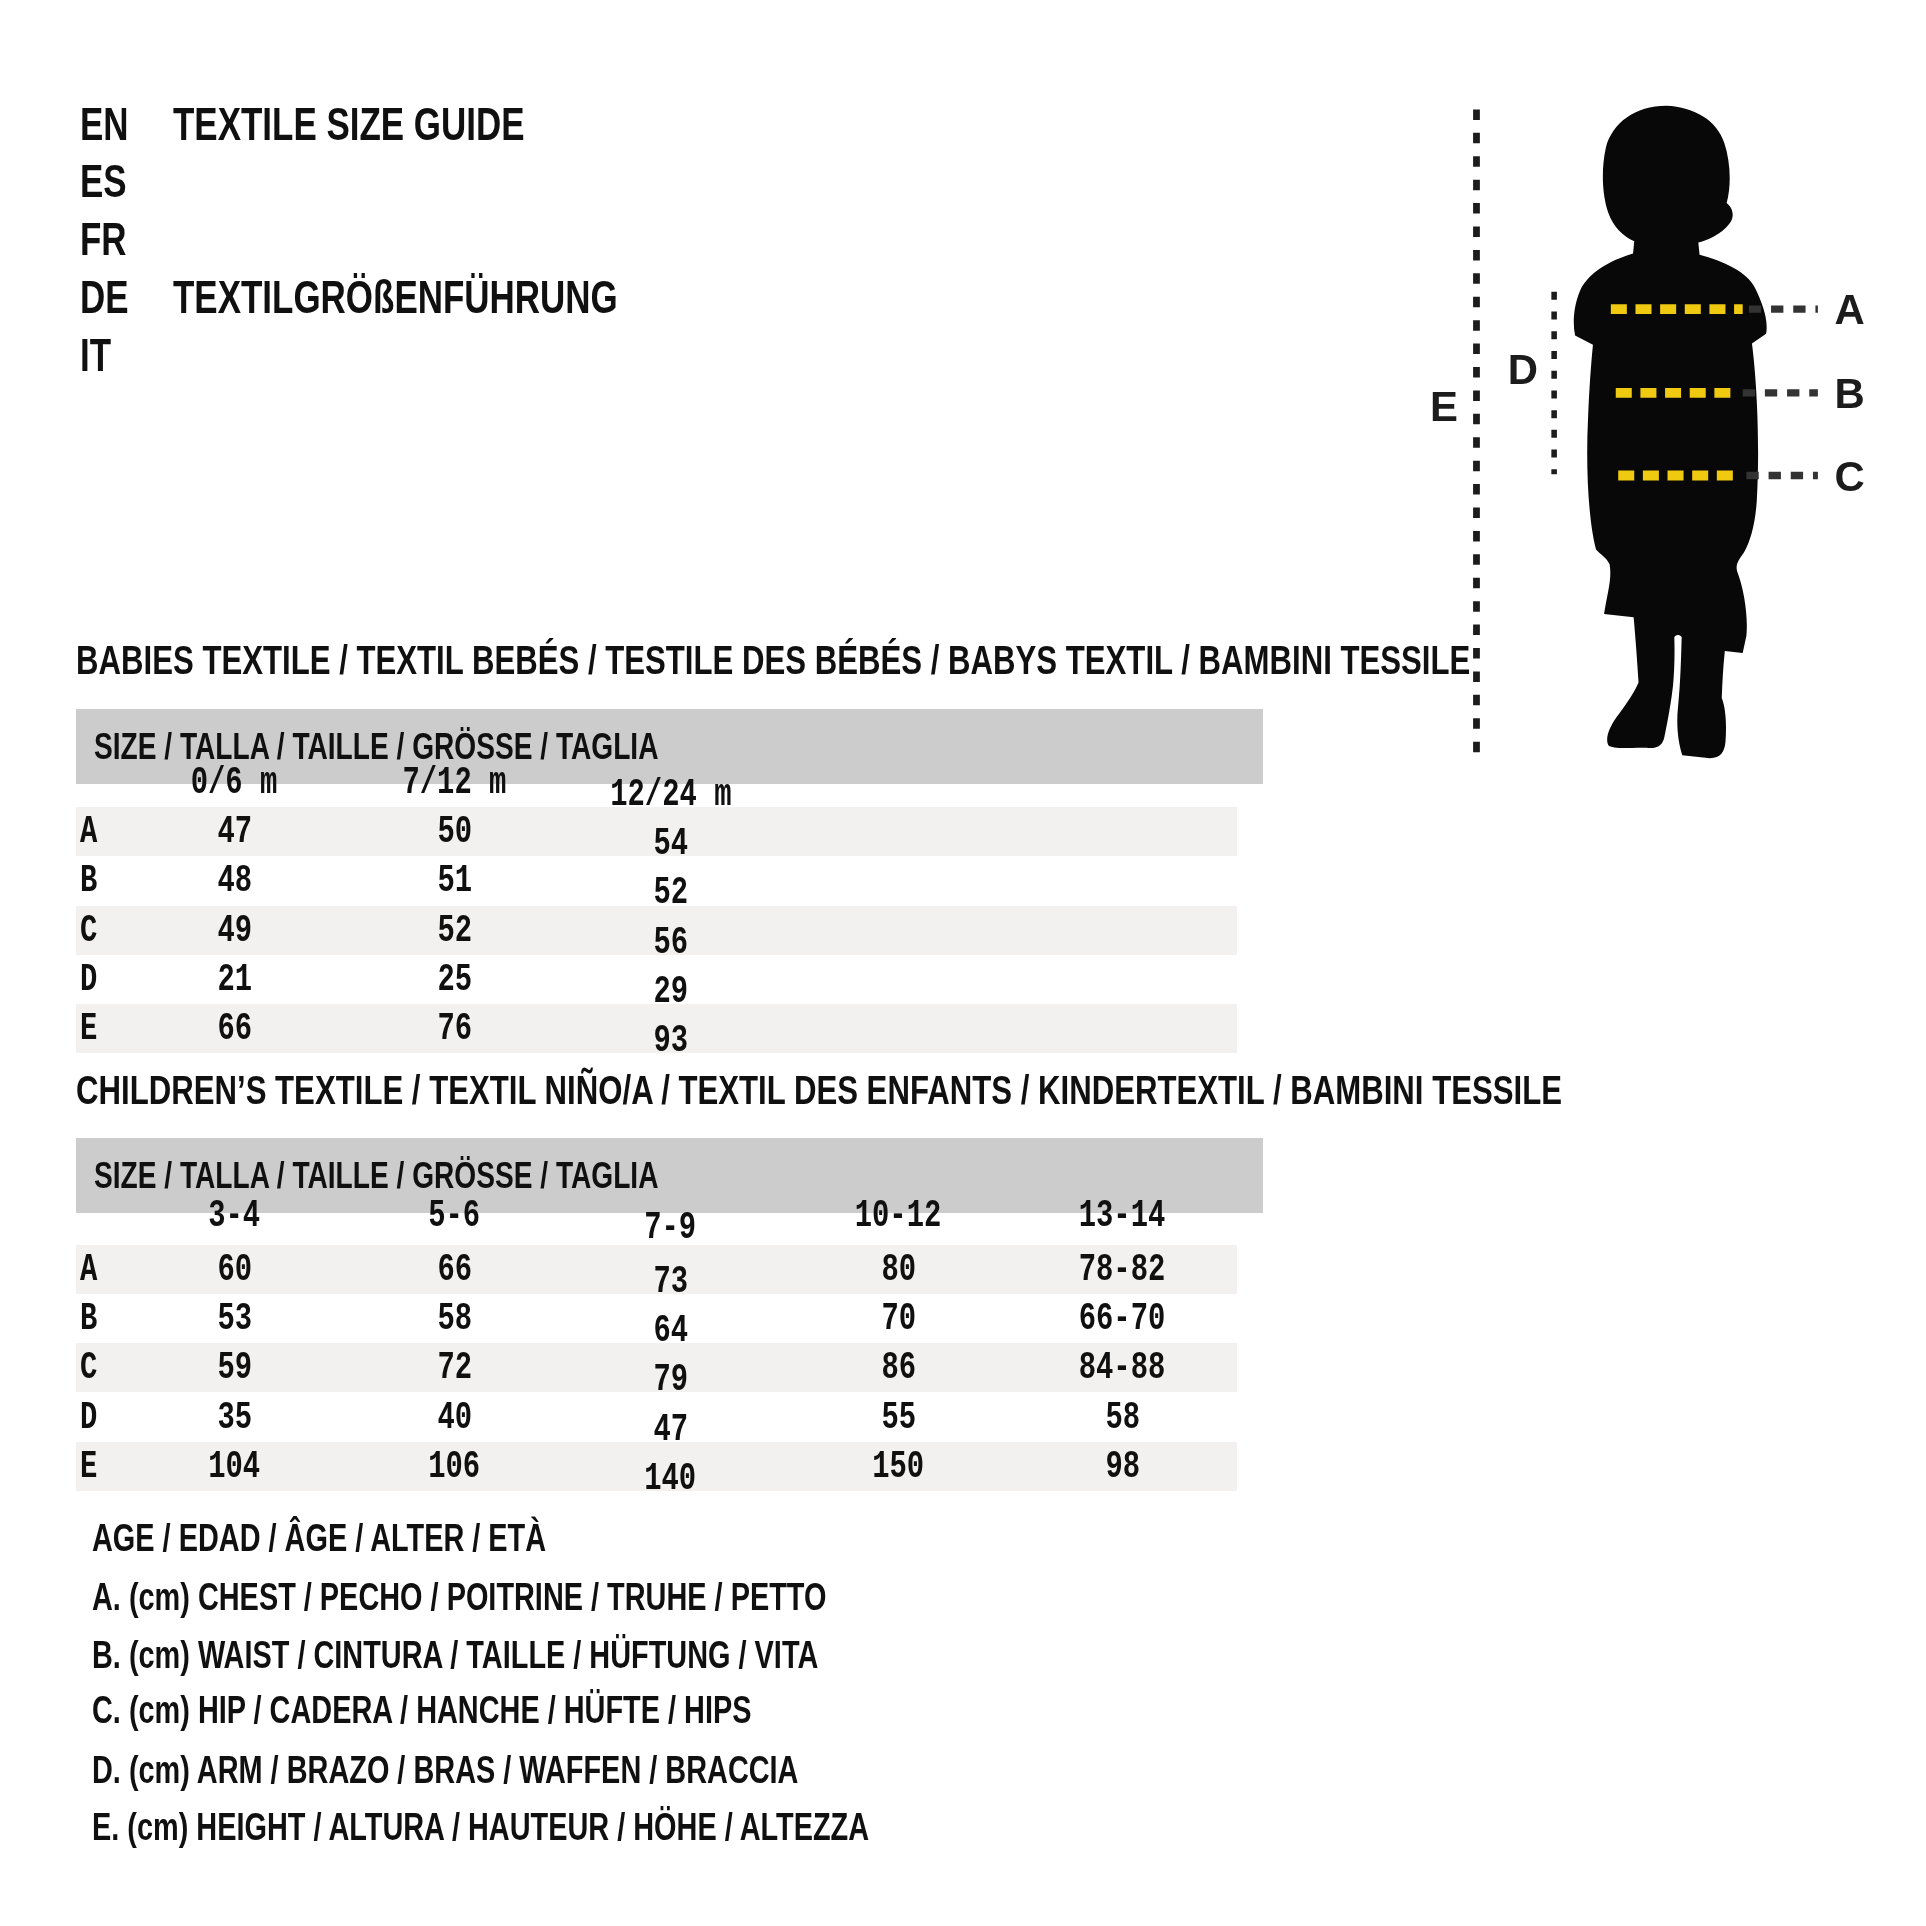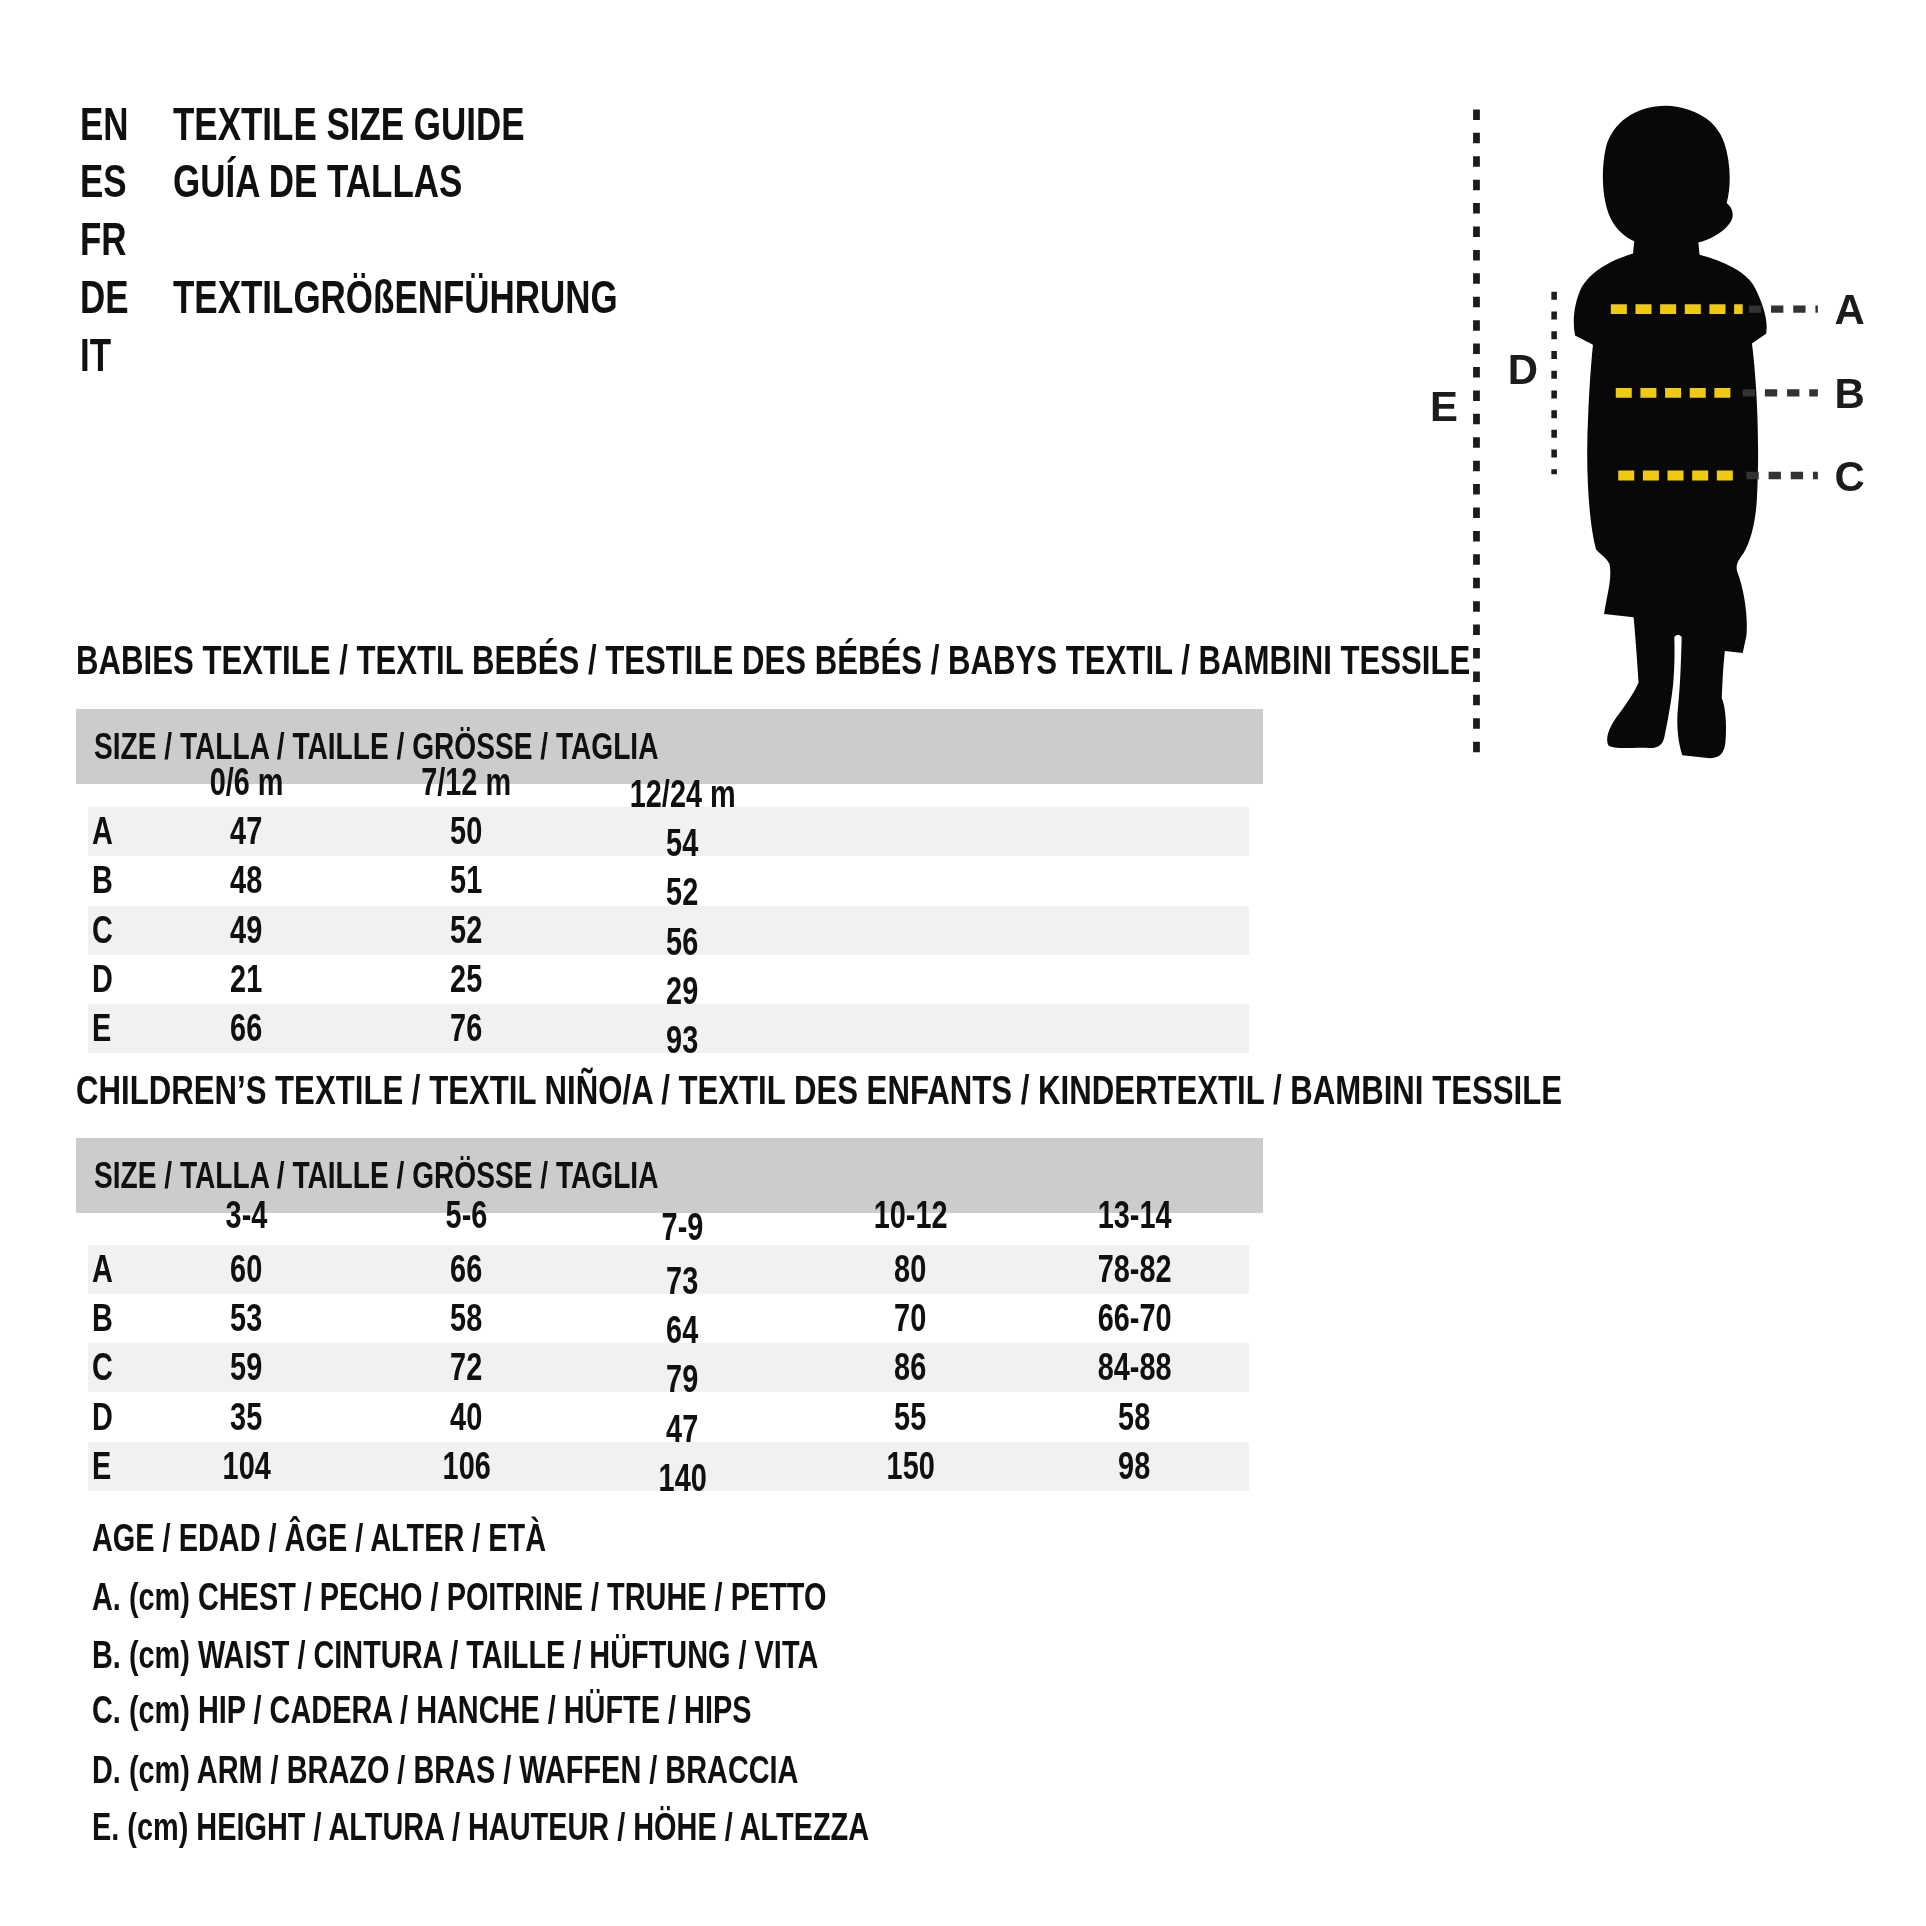--- a/index.html
+++ b/index.html
@@ -16,21 +16,21 @@
   
   .lang-row{position:absolute;left:0;width:1356px;height:55px;line-height:55px;font-size:46px;}
   .lang-code{position:absolute;left:80px;}
   .lang-title{position:absolute;left:173px;text-decoration:underline;}
   
   .section-heading{position:absolute;left:76px;height:55px;line-height:55px;font-size:41px;}
   
   .size-bar{position:absolute;left:76px;width:1161px;height:49px;line-height:49px;
     background:#cccccc;font-size:37px;padding:13px;}
   .size-bar .cnd{margin-left:5px;}
-  .trow{position:absolute;left:88px;width:1161px;height:49px;line-height:49px;font-size:38px;}
+  .trow{position:absolute;left:76px;width:1161px;height:49px;line-height:49px;font-size:38px;font-family:Liberation Mono, monospace;}
   .trow.striped{background:#f2f1ef;}
   .rowlabel{position:absolute;left:3.7px;width:62px;text-align:left;}
   .cell{position:absolute;width:209px;text-align:center;}
   
   .c1{left:54px;}  .c2{left:274px;} .c3{left:490px;margin-top:12px;} .c4{left:718px;} .c5{left:942px;}
   
   .legend-row{position:absolute;left:92px;height:55px;line-height:55px;font-size:38px;}
   
   .figure-svg{position:absolute;left:1405px;top:92px;}
   .fig-label{font-family:"Liberation Sans",sans-serif;font-weight:700;font-size:68px;fill:#1c1c1c;}
@@ -40,21 +40,20 @@
 
 <div class="canvas">
 
   <div>
     <div class="lang-row" style="top:97px">
       <span class="lang-code"><span class="cnd">EN</span></span>
       <span class="lang-title"><span class="cnd">TEXTILE SIZE GUIDE</span></span>
     </div>
     <div class="lang-row" style="top:154px">
       <span class="lang-code"><span class="cnd">ES</span></span>
-      <span class="lang-title"><span class="cnd">GUÍA DE TALLAS</span></span>
     </div>
     <div class="lang-row" style="top:212px">
       <span class="lang-code"><span class="cnd">FR</span></span>
     </div>
     <div class="lang-row" style="top:270px">
       <span class="lang-code"><span class="cnd">DE</span></span>
       <span class="lang-title"><span class="cnd">TEXTILGRÖßENFÜHRUNG</span></span>
     </div>
     <div class="lang-row" style="top:328px">
       <span class="lang-code"><span class="cnd">IT</span></span>

